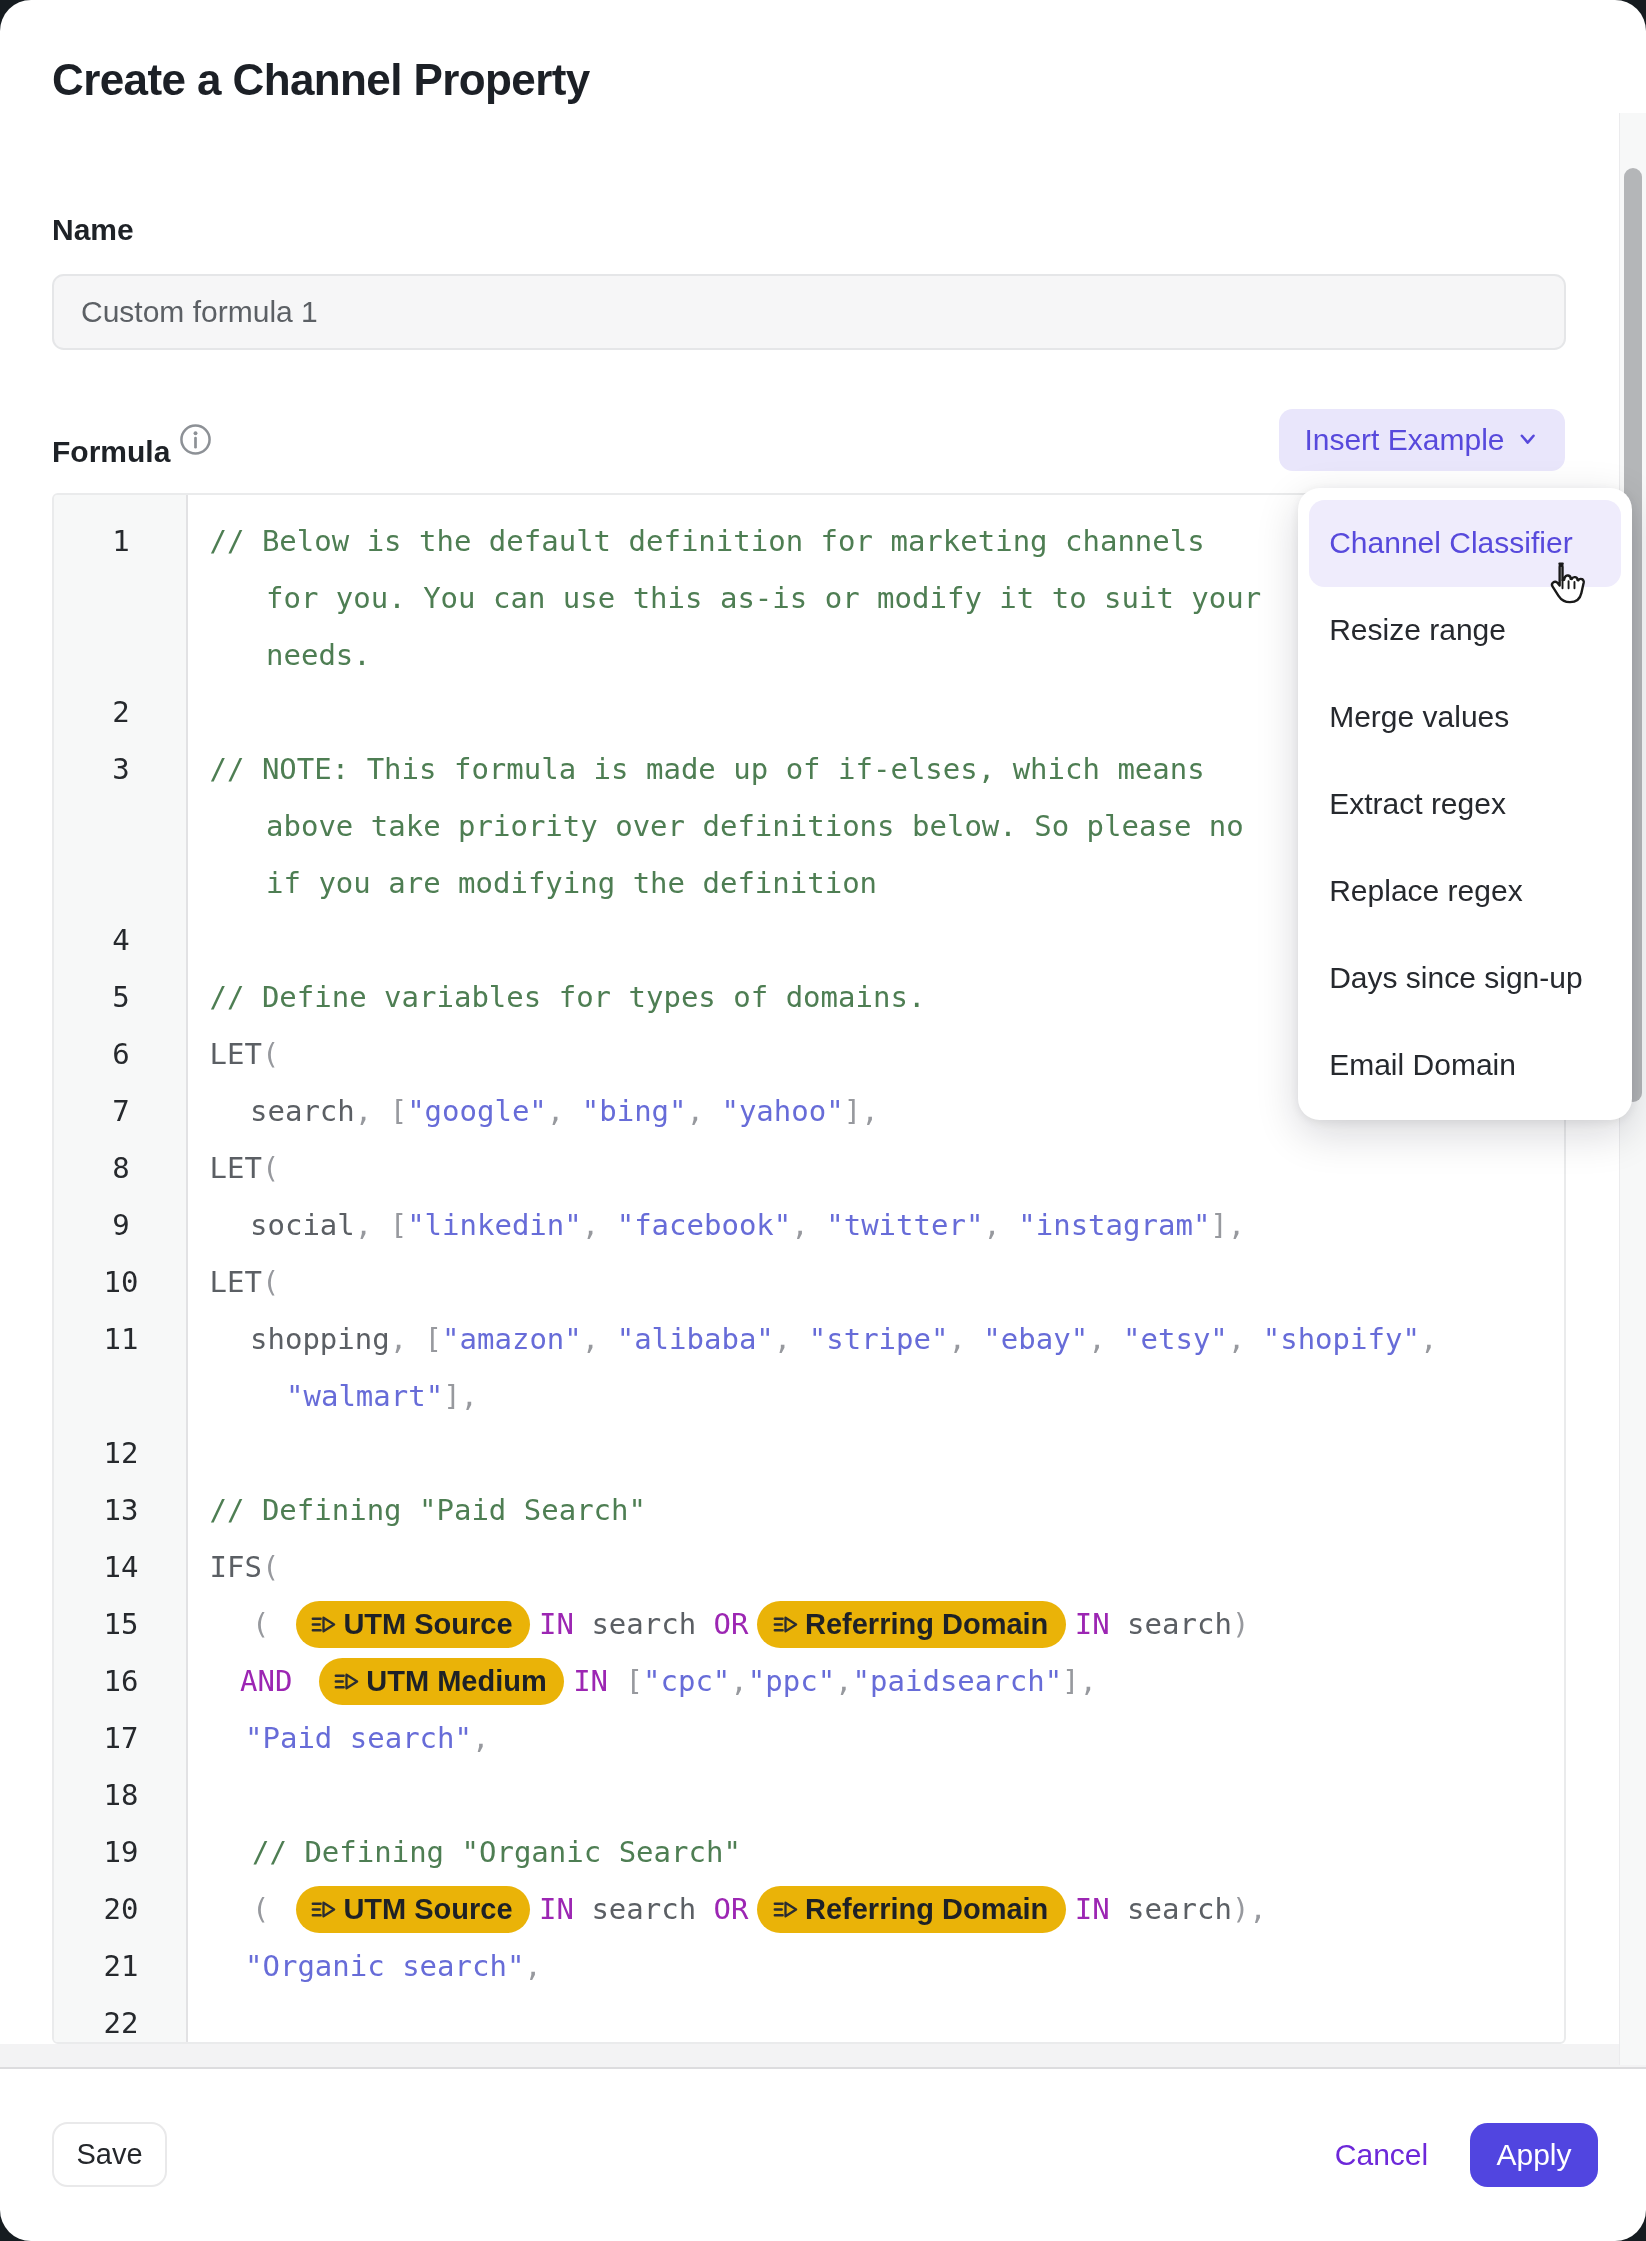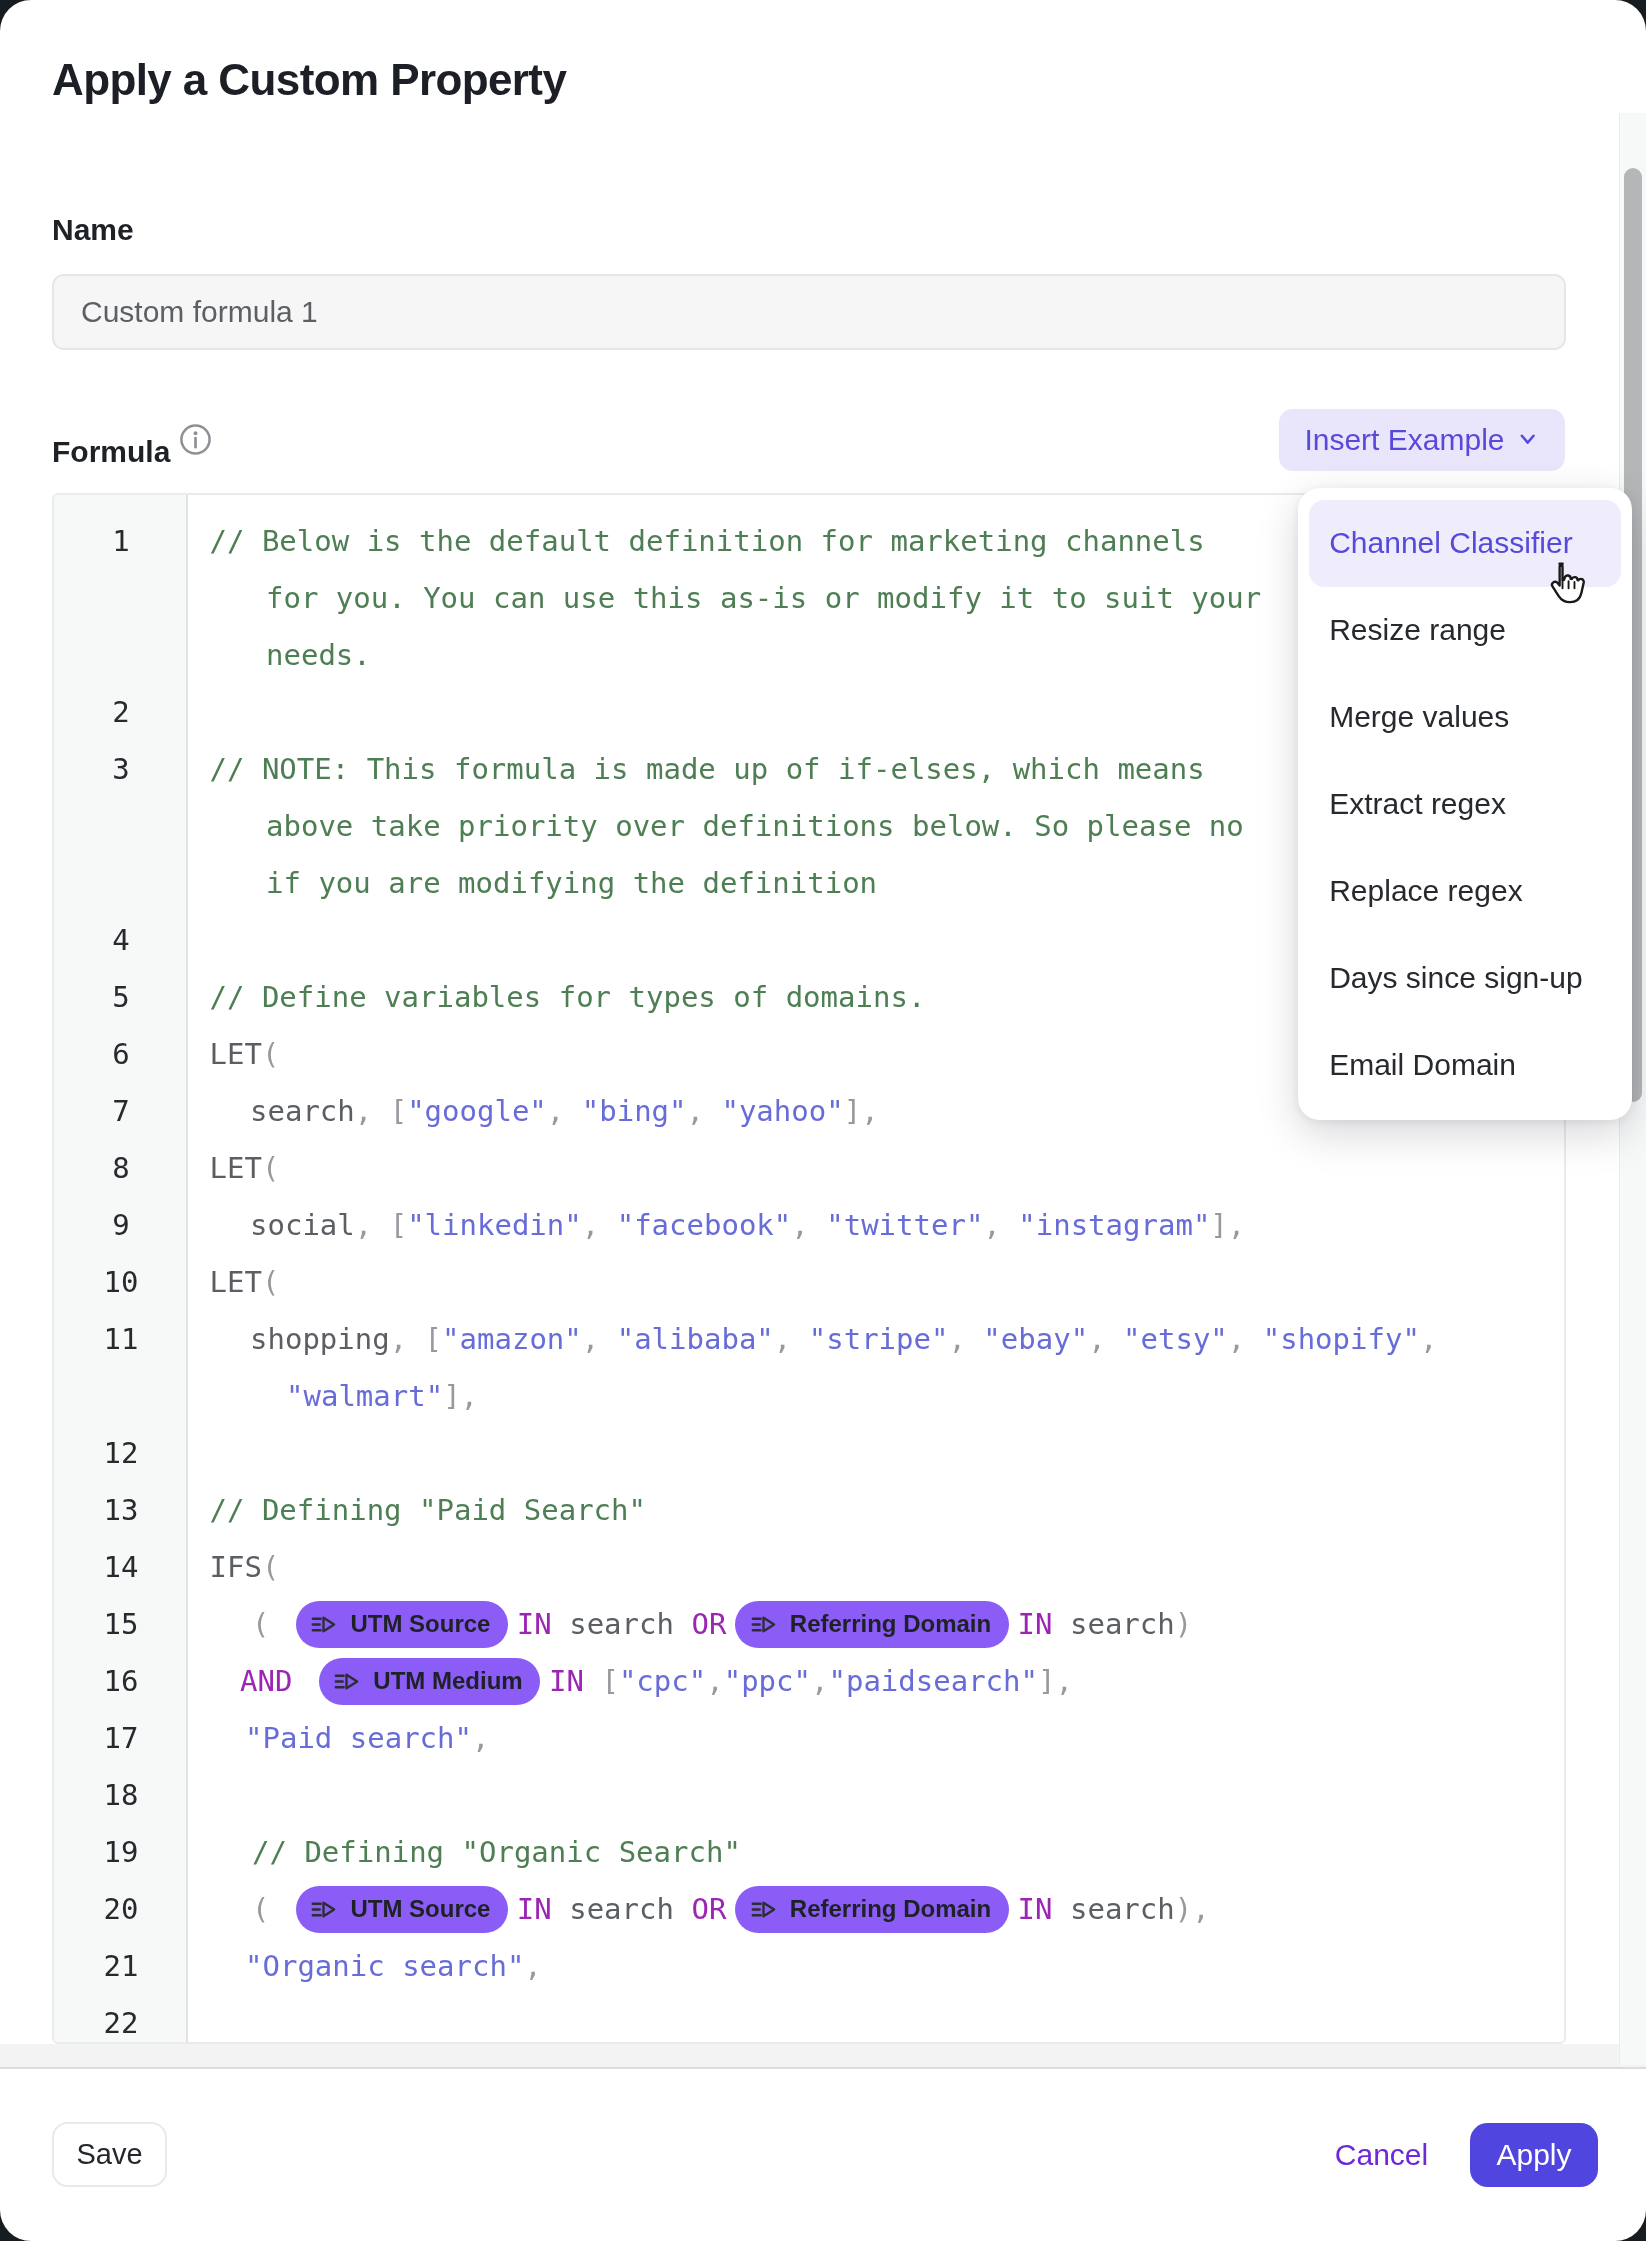--- a/index.html
+++ b/index.html
@@ -53,22 +53,22 @@
     font-family:"DejaVu Sans Mono", monospace;font-size:29px;
   }
   .seg{white-space:pre;}
   .seg.comment{color:var(--comment,#4e7e53);}
   .seg.id{color:var(--ident,#5b5f64);}
   .seg.punct{color:var(--punct,#97999e);}
   .seg.str{color:var(--string,#676cd8);}
   .seg.kw{color:var(--keyword,#9c26b3);}
   .pill{
     display:inline-flex;align-items:center;height:47px;border-radius:23.4px;
-    background:#8b5cf6;margin:0 8.8px;padding:0 17.6px 0 13.7px;gap:12px;
-    font-family:"Liberation Sans", sans-serif;font-size:24px;font-weight:600;color:#1e2126;
+    background:#eab308;margin:0 8.8px;padding:0 17.6px 0 13.7px;gap:5px;
+    font-family:"Liberation Sans", sans-serif;font-size:29px;font-weight:600;color:#1e2126;
     flex:0 0 auto;
   }
   .pill svg{display:block;}
   
   .menu{
     position:absolute;left:1286px;top:488px;width:334px;box-sizing:border-box;
     background:#ffffff;border-radius:21.5px;padding:11.7px 0;
     box-shadow:0 13.7px 43px rgba(15,15,30,.16), 0 2px 9.8px rgba(0,0,0,.07);
     z-index:50;
     margin-left:12px;
@@ -106,21 +106,21 @@
     background:var(--indigo,#5145e0);border:none;border-radius:17.6px;cursor:pointer;
     font-size:30px;font-weight:500;color:#ffffff;font-family:"Liberation Sans", sans-serif;
   }
   .cursor-hand{position:absolute;left:1541px;top:558px;z-index:60;pointer-events:none;}
 </style>
 </head>
 <body style="background: rgb(22, 28, 32);">
 
 <div class="modal">
 
-  <div class="title">Apply a Custom Property</div>
+  <div class="title">Create a Channel Property</div>
 
   <div class="field-label name-label">Name</div>
   <input class="name-input" type="text" value="Custom formula 1" style="">
 
   <div class="field-label formula-label">Formula</div>
   <span class="info-icon">
     <svg width="33" height="33" viewBox="0 0 34 34">
       <circle cx="17" cy="17" r="14.5" fill="none" stroke="#8d9196" stroke-width="2.6"></circle>
       <circle cx="17" cy="10.6" r="2" fill="#8d9196"></circle>
       <path d="M17 15.5 v9.5" stroke="#8d9196" stroke-width="2.8" stroke-linecap="round"></path>

